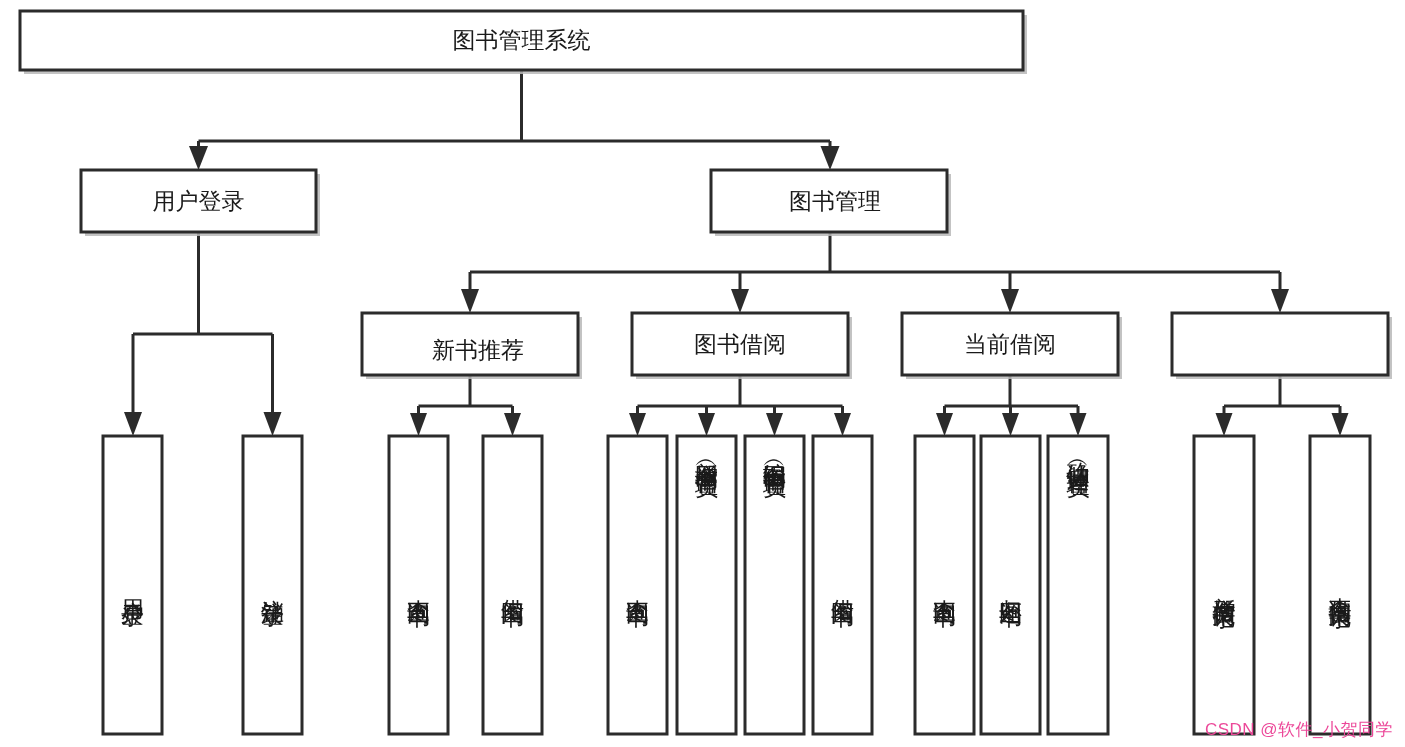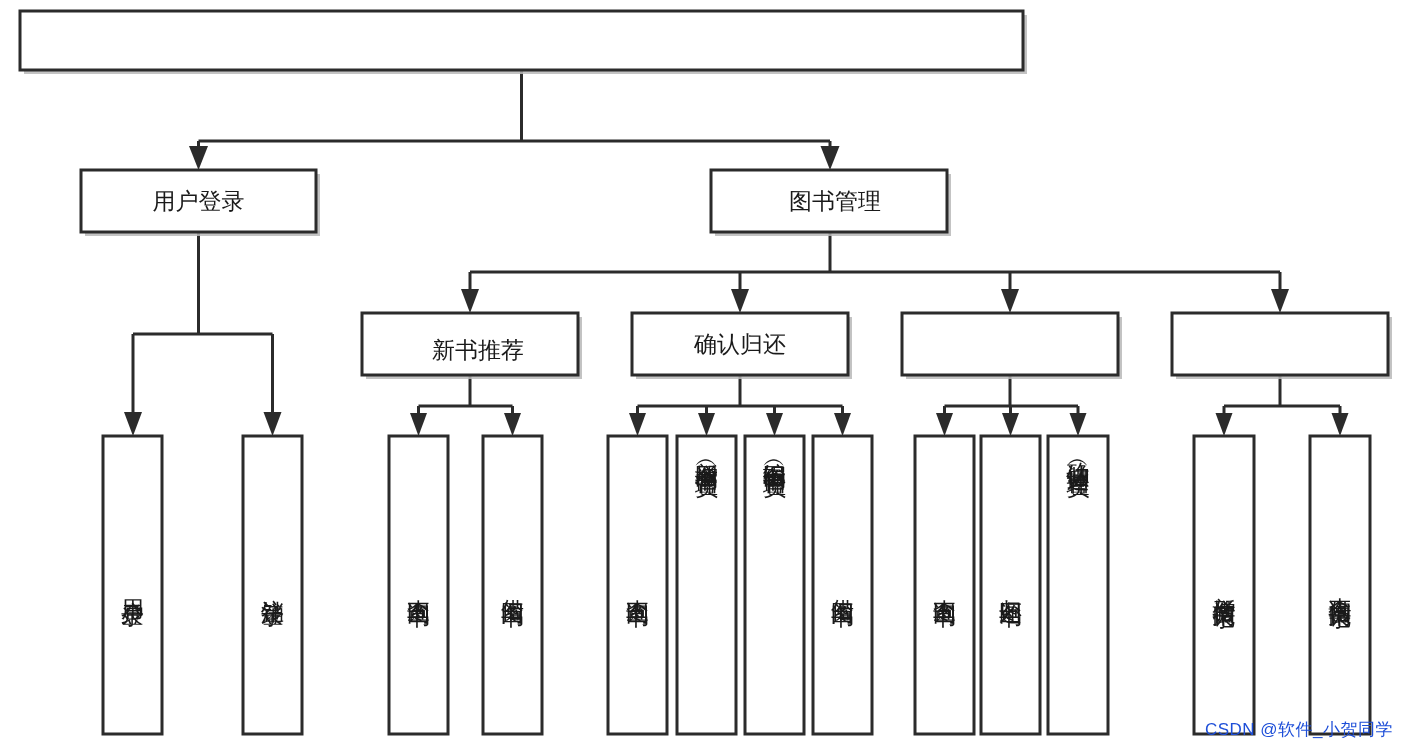--- a/index.html
+++ b/index.html
@@ -50,21 +50,21 @@
     font-size:23px;
     color:#1a1a1a;
     white-space:nowrap;
     pointer-events:none;
   }
   #watermark{
     position:absolute;
     right:12px;
     bottom:6px;
     font-size:17px;
-    color:#1d4ed8;
+    color:#ec4899;
     letter-spacing:.5px;
     white-space:nowrap;
     pointer-events:none;
   }
 </style>
 </head>
 <body>
 
 <div id="diagram-root">
 
@@ -175,29 +175,31 @@
       <rect class="node-box" x="745" y="436" width="59" height="298"></rect>
       <rect class="node-box" x="813" y="436" width="59" height="298"></rect>
       <rect class="node-box" x="915" y="436" width="59" height="298"></rect>
       <rect class="node-box" x="981" y="436" width="59" height="298"></rect>
       <rect class="node-box" x="1048" y="436" width="60" height="298"></rect>
       <rect class="node-box" x="1194" y="436" width="60" height="298"></rect>
       <rect class="node-box" x="1310" y="436" width="60" height="298"></rect>
     </g>
   </svg>
 
+  <div class="hbox-label" style="left:20px;top:11px;width:1003px;height:59px;">图书管理系统</div>
 
   <div class="hbox-label" style="left:81px;top:170px;width:235px;height:62px;">用户登录</div>
 
   <div class="hbox-label" style="left:711px;top:170px;width:248px;height:62px;">图书管理</div>
 
   <div class="hbox-label" style="left:362px;top:319px;width:216px;height:62px;padding-left:8px;">新书推荐</div>
 
-  <div class="hbox-label" style="left:632px;top:313px;width:216px;height:62px;">确认归还</div>
-
+  <div class="hbox-label" style="left:632px;top:313px;width:216px;height:62px;">图书借阅</div>
+
+  <div class="hbox-label" style="left:902px;top:313px;width:216px;height:62px;">当前借阅</div>
 
 
   <div class="vbox-label" style="left:103px;top:436px;width:59px;height:298px;">用户登录</div>
 
   <div class="vbox-label" style="left:243px;top:436px;width:59px;height:298px;">注销登录</div>
 
   <div class="vbox-label" style="left:389px;top:436px;width:59px;height:298px;">查询图书</div>
 
   <div class="vbox-label" style="left:483px;top:436px;width:59px;height:298px;">借阅图书</div>
 

